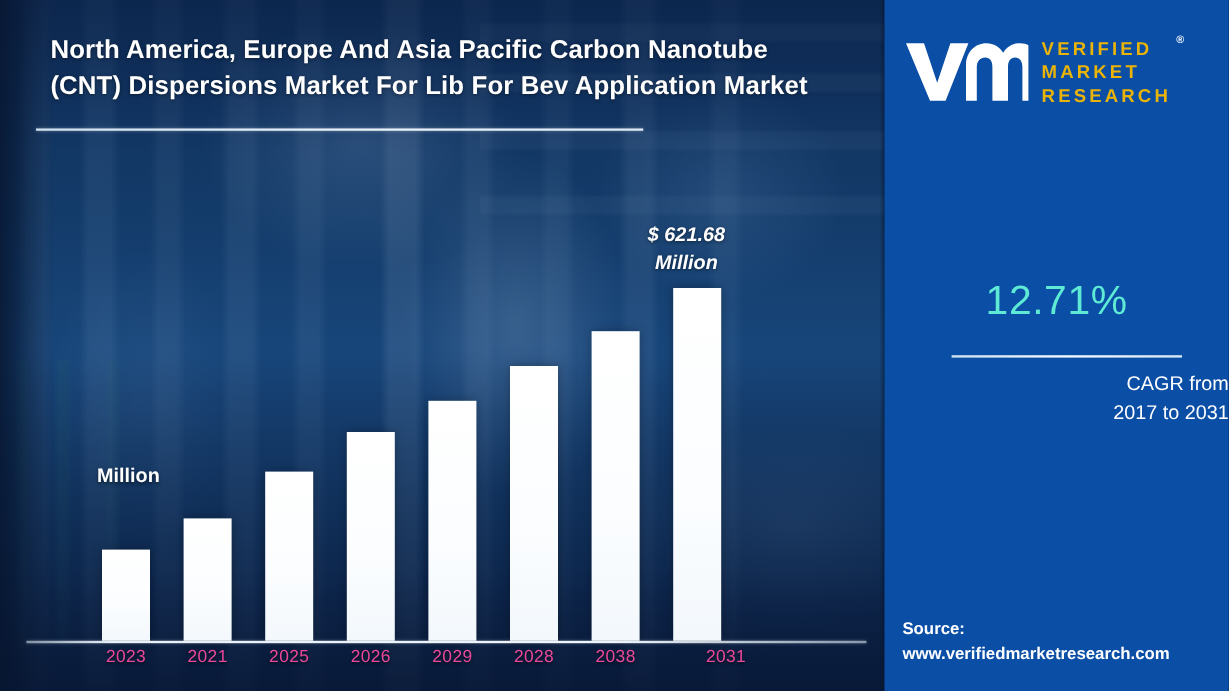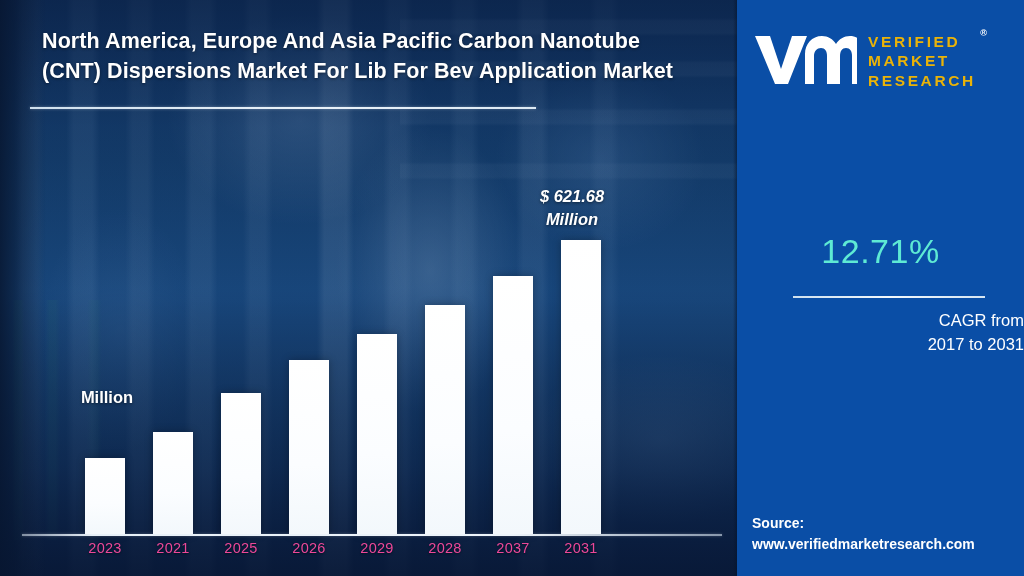--- a/index.html
+++ b/index.html
@@ -202,22 +202,22 @@
           <div class="bar" style="left: 493px; top: 276px; height: 258px;"></div>
           <div class="bar" style="left: 561px; top: 240px; height: 294px;"></div>
         </div>
       <div id="labels-layer">
           <div class="xlabel" style="left: 71px;">2023</div>
           <div class="xlabel" style="left: 139px;">2021</div>
           <div class="xlabel" style="left: 207px; text-align: center;">2025</div>
           <div class="xlabel" style="left: 275px;">2026</div>
           <div class="xlabel" style="left: 343px;">2029</div>
           <div class="xlabel" style="left: 411px;">2028</div>
-          <div class="xlabel" style="left: 479px;">2037</div>
-          <div class="xlabel" style="left: 547px;">2031</div>
+          <div class="xlabel" style="left: 479px;">2038</div>
+          <div class="xlabel" style="left: 571px;">2031</div>
         </div>
       <div id="axis-line"></div>
 
       <div id="callout-first" class="value-callout">
         <div>Million</div>
       </div>
 
       <div id="callout-last" class="value-callout">
         <div>$ 621.68</div>
         <div>Million</div>

